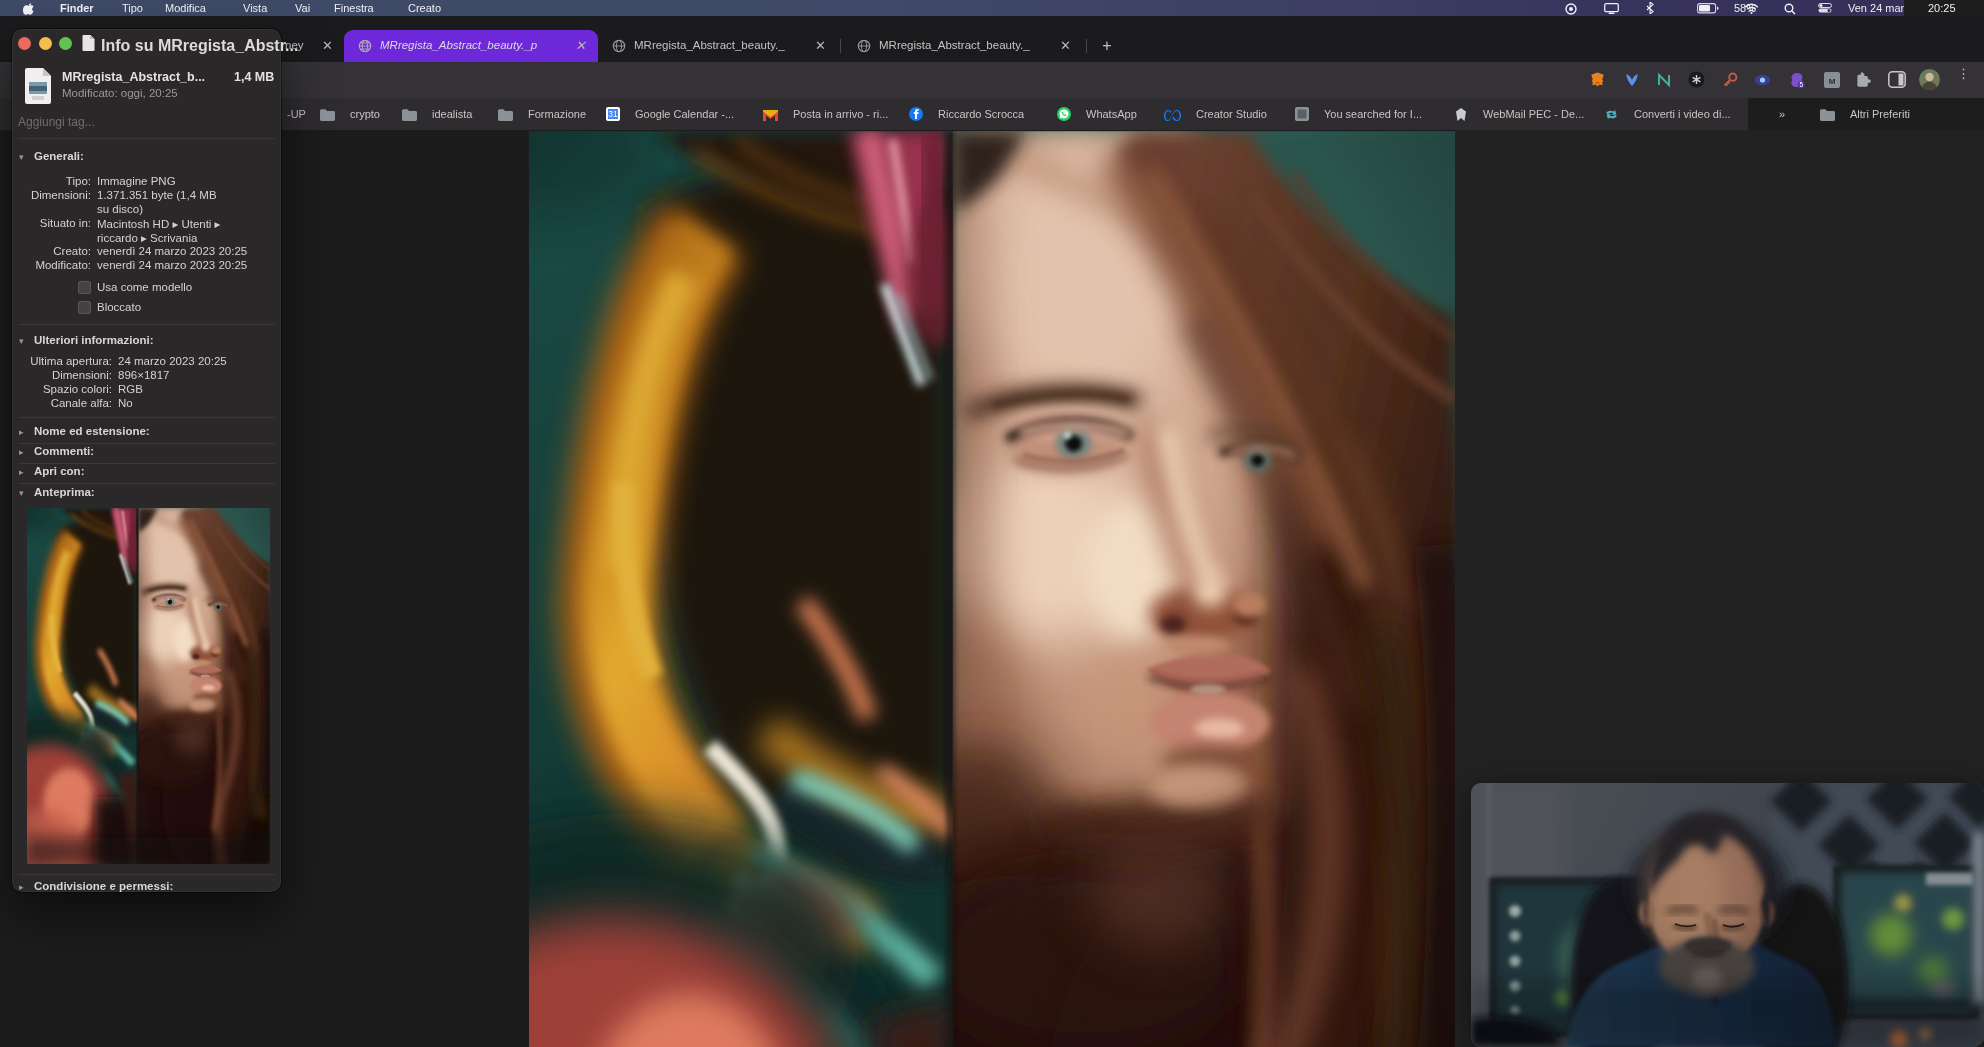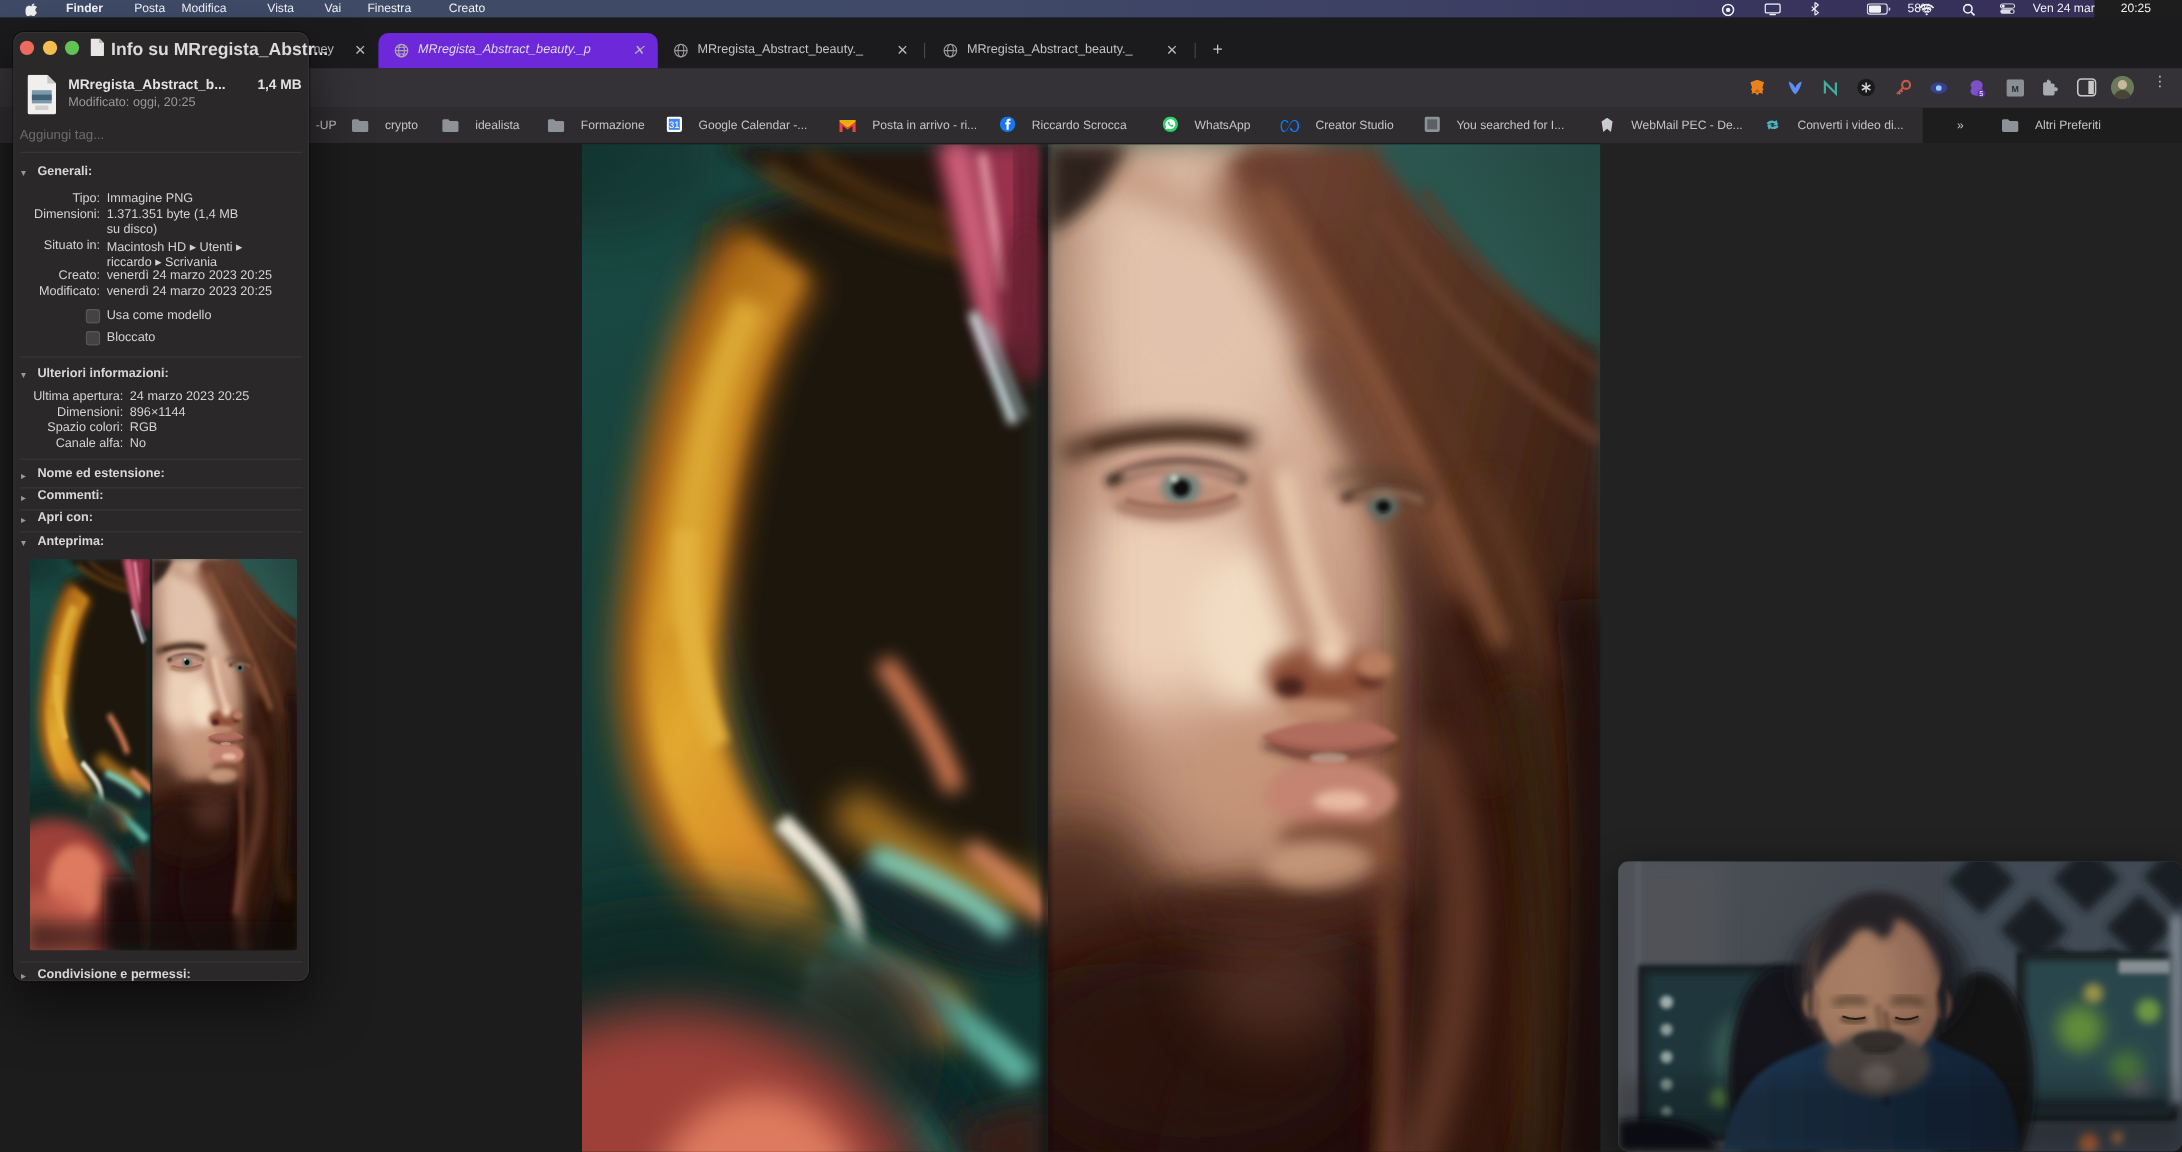--- a/index.html
+++ b/index.html
@@ -32,21 +32,21 @@
   #content { position:absolute; left:0; top:130px; width:1984px; height:917px; background:#1d1c1c; }
   #content .rightbg { position:absolute; left:1455px; top:0; width:529px; height:917px; background:#232222; }
 </style>
 </head>
 <body>
 <div id="menubar">
   <svg class="abs" style="left:23px;top:2px" width="12" height="13" viewBox="0 0 12 13">
       <path fill="#f0f1f4" d="M8.3 1.2c-.1.8-.4 1.4-.9 1.9-.5.5-1.1.8-1.7.7-.1-.7.2-1.4.7-1.9C6.9 1.4 7.6 1.1 8.3 1.2zM10.6 9.2c-.3.7-.5 1-.9 1.6-.6.9-1.4 2-2.4 2-.9 0-1.1-.6-2.3-.6-1.2 0-1.5.6-2.3.6-1 0-1.7-1-2.3-1.9C-.1 9.2-.3 6.4.7 4.9c.7-1 1.7-1.6 2.7-1.6 1 0 1.6.6 2.4.6.8 0 1.3-.6 2.4-.6.9 0 1.8.5 2.5 1.3-2.2 1.2-1.8 4.3-.1 4.6z"></path>
     </svg>
   <span class="mi b" style="left:60px">Finder</span>
-  <span class="mi" style="left:122px">Posta</span>
+  <span class="mi" style="left:122px">Tipo</span>
   <span class="mi" style="left:165px">Modifica</span>
   <span class="mi" style="left:243px">Vista</span>
   <span class="mi" style="left:295px">Vai</span>
   <span class="mi" style="left:334px">Finestra</span>
   <span class="mi" style="left:408px">Creato</span>
   <svg class="abs" style="left:1565px;top:2.5px" width="12" height="12" viewBox="0 0 12 12">
       <circle cx="6" cy="6" r="5" fill="none" stroke="#eef0f4" stroke-width="1.4"></circle>
       <circle cx="6" cy="6" r="2" fill="#eef0f4"></circle>
     </svg>
   <svg class="abs" style="left:1604px;top:3px" width="15" height="11" viewBox="0 0 15 11">
@@ -440,21 +440,21 @@
   <div class="row" style="left:85px;top:252px">Usa come modello</div>
   <div class="abs" style="left:66px;top:272px;width:13px;height:13px;border-radius:3px;background:#454244;box-shadow:inset 0 0 0 1px #5a5759"></div>
   <div class="row" style="left:85px;top:272px">Bloccato</div>
   <div class="div" style="top:295px"></div>
 
   <div class="chev" style="top:307px">▾</div>
   <div class="row sec" style="left:22px;top:305px">Ulteriori informazioni:</div>
   <div class="lab" style="left:0;top:326px;width:100px">Ultima apertura:</div>
     <div class="row" style="left:106px;top:326px">24 marzo 2023 20:25</div>
   <div class="lab" style="left:0;top:340px;width:100px">Dimensioni:</div>
-    <div class="row" style="left:106px;top:340px">896×1144</div>
+    <div class="row" style="left:106px;top:340px">896×1817</div>
   <div class="lab" style="left:0;top:354px;width:100px">Spazio colori:</div>
     <div class="row" style="left:106px;top:354px">RGB</div>
   <div class="lab" style="left:0;top:368px;width:100px">Canale alfa:</div>
     <div class="row" style="left:106px;top:368px">No</div>
   <div class="div" style="top:388px"></div>
 
   <div class="chev" style="top:398px">▸</div>
   <div class="row sec" style="left:22px;top:396px">Nome ed estensione:</div>
   <div class="div" style="top:414px"></div>
   <div class="chev" style="top:418px">▸</div>

